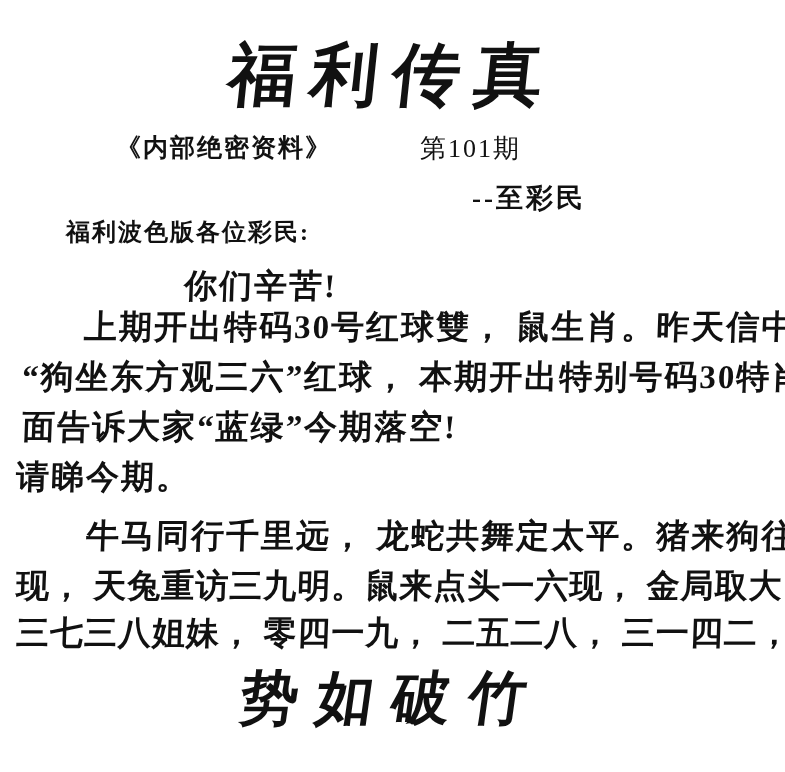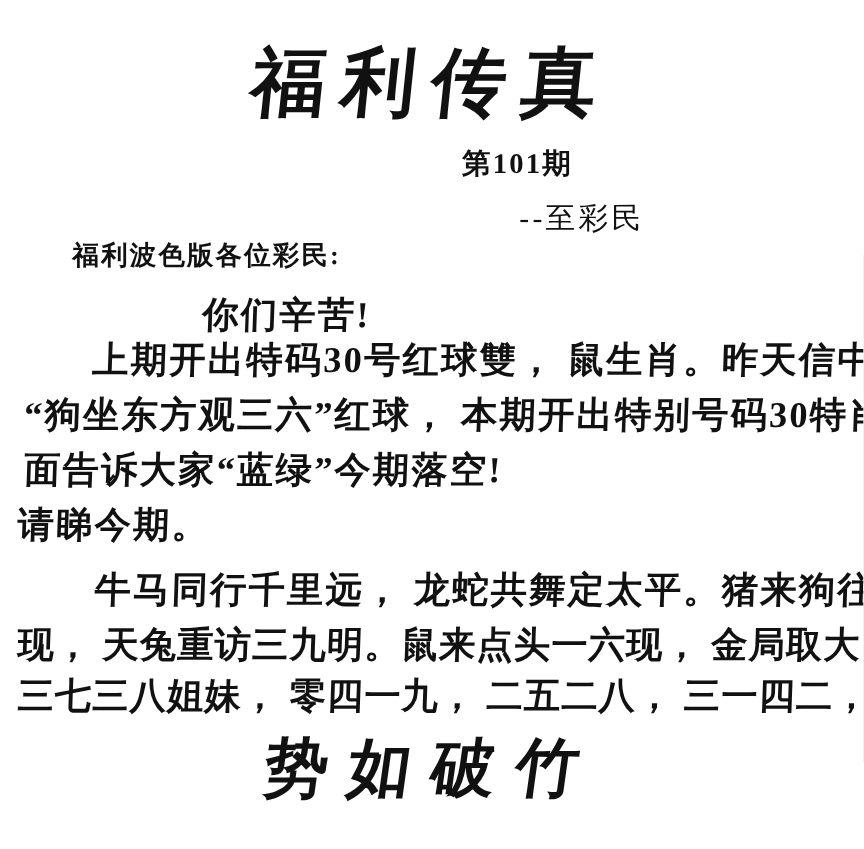--- a/index.html
+++ b/index.html
@@ -38,30 +38,30 @@
     font-size: 25px;
     font-weight: 600;
     letter-spacing: 2px;
     white-space: nowrap;
   }
   .issue-number {
     position: absolute;
     top: 131px;
     left: 420px;
     font-size: 26px;
-    font-weight: 700;
+    font-weight: 400;
     letter-spacing: 2px;
     white-space: nowrap;
   }
   .byline {
     position: absolute;
     top: 180px;
     left: 472px;
     font-size: 27px;
-    font-weight: 400;
+    font-weight: 700;
     letter-spacing: 3px;
     white-space: nowrap;
   }
   .salutation {
     position: absolute;
     top: 216px;
     left: 66px;
     font-size: 24px;
     font-weight: 600;
     letter-spacing: 2px;
@@ -99,20 +99,21 @@
     white-space: nowrap;
   }
 </style>
 </head>
 <body>
 
 <div class="sheet" style="background: rgb(255, 255, 255); color: rgb(17, 17, 17);">
 
   <div class="masthead">福利传真</div>
 
+  <div class="secret-label">《内部绝密资料》</div>
 
   <div class="issue-number">第101期</div>
 
   <div class="byline">--至彩民</div>
 
   <div class="salutation">福利波色版各位彩民:</div>
 
   <div class="body-line greeting">你们辛苦!</div>
 
   <div class="body-line p1-l1">上期开出特码30号红球雙， 鼠生肖。昨天信中提供</div>

